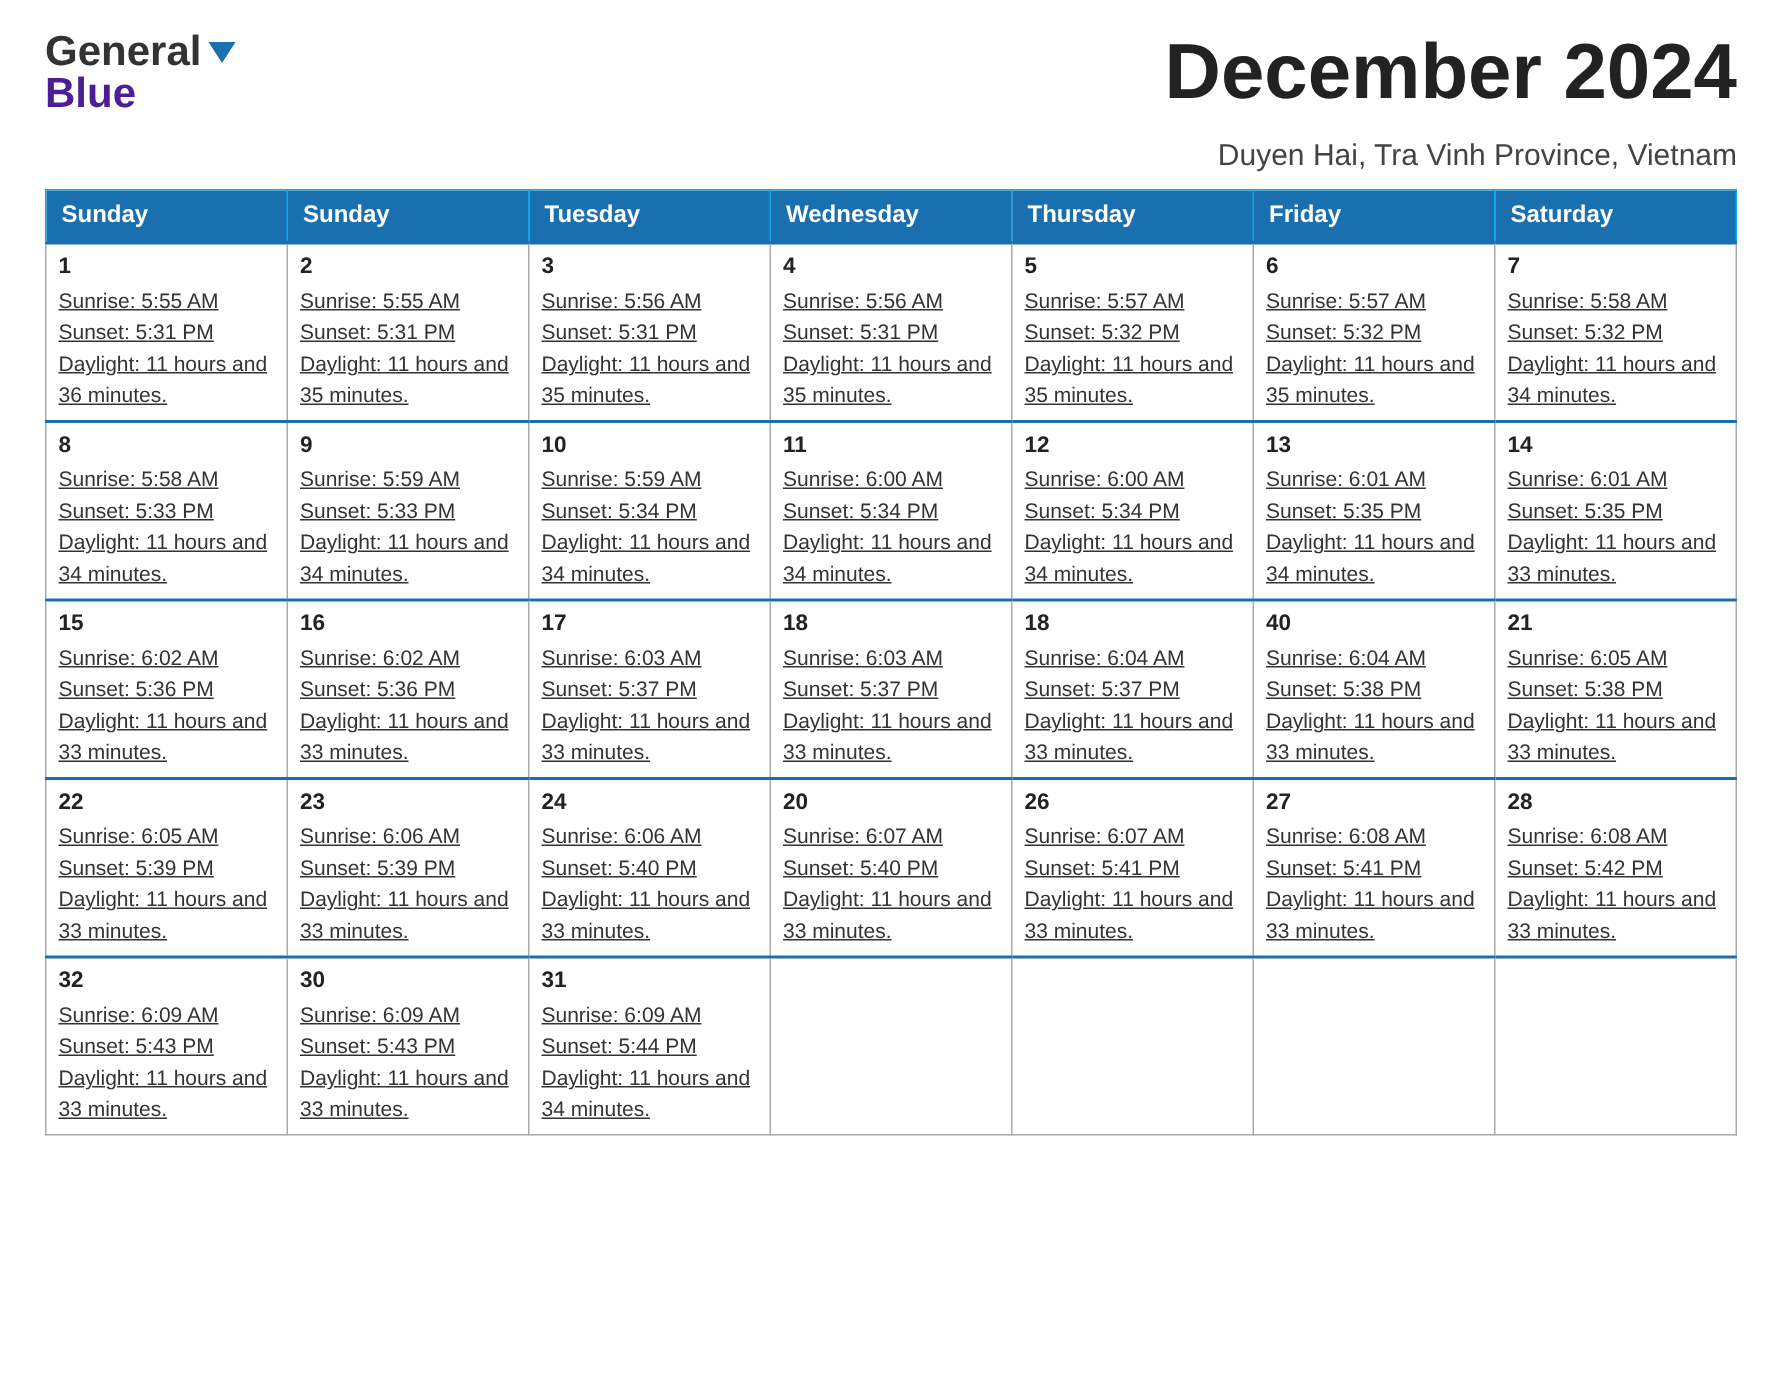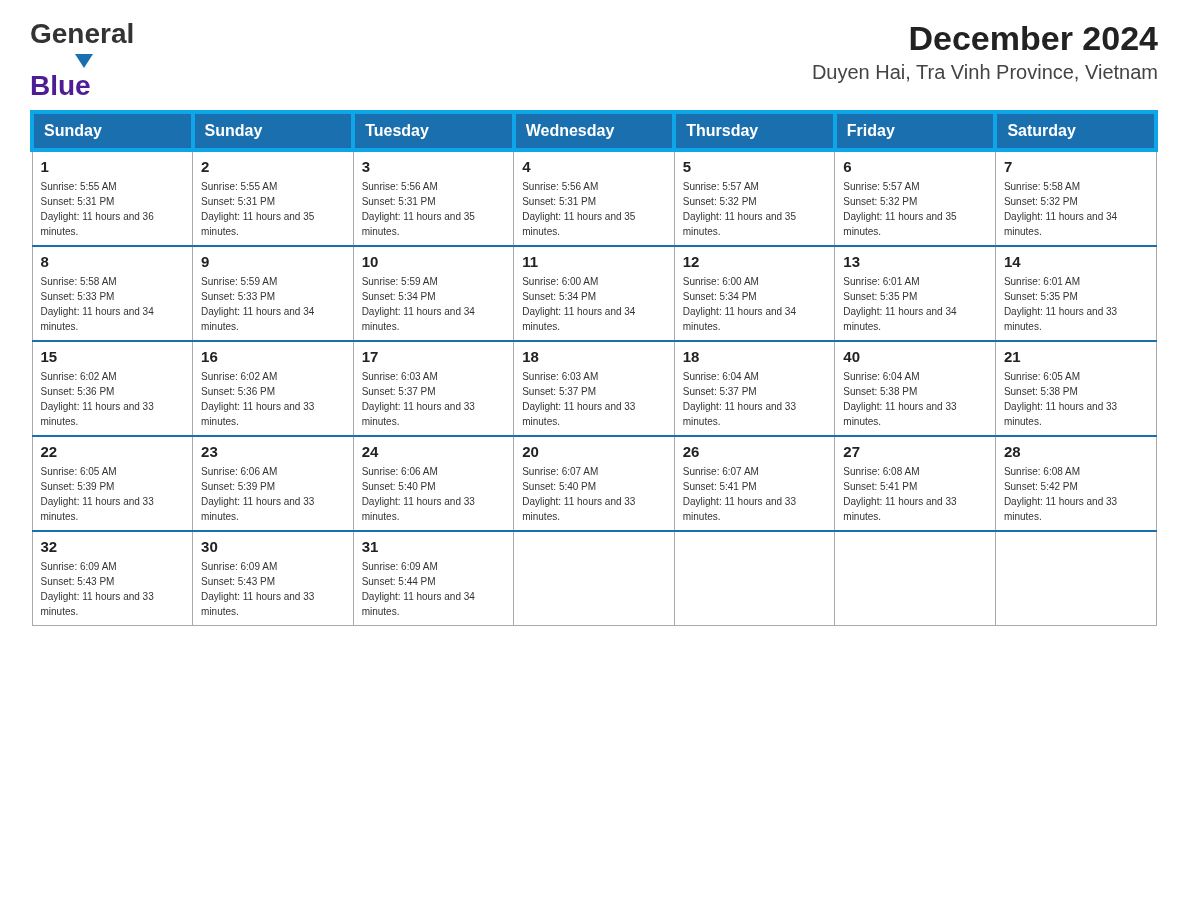--- a/index.html
+++ b/index.html
@@ -29,49 +29,48 @@
     }
     .logo-text-blue {
       font-size: 28px;
       font-weight: bold;
       color: #4c1d95;
       line-height: 1;
     }
     .logo-row {
       display: flex;
       align-items: center;
-      flex-direction: column;
     }
     .title-section {
       text-align: right;
     }
     .month-title {
-      font-size: 34px;
+      font-size: 52px;
       font-weight: bold;
       color: #222;
       line-height: 1.1;
     }
     .location {
       font-size: 20px;
       color: #444;
-      margin-top: 4px;
+      margin-top: 16px;
     }
     .calendar {
       width: 100%;
       border-collapse: collapse;
       margin-top: 10px;
     }
     .calendar th {
       background-color: #1a6faf;
       color: #fff;
       font-size: 16px;
       font-weight: bold;
       padding: 8px 10px;
       text-align: left;
-      border: 4px solid #0ea5e9;
+      border: 1px solid #0ea5e9;
     }
     .calendar td {
       border: 1px solid #aaa;
       vertical-align: top;
       padding: 6px 8px;
       font-size: 13px;
       color: #333;
       width: calc(100% / 7);
       min-height: 100px;
     }
@@ -79,23 +78,24 @@
       background: #fff;
     }
     .day-num {
       font-size: 15px;
       font-weight: bold;
       color: #222;
       margin-bottom: 4px;
       display: block;
     }
     .day-info {
-      font-size: 10px;
+      font-size: 14px;
       line-height: 1.5;
       color: #333;
+      text-decoration: underline;
     }
     .week-row td {
       border-top: 2px solid #1a6faf;
     }
   </style>
 </head>
 <body>
 
 <div class="header">
   <div class="logo">

